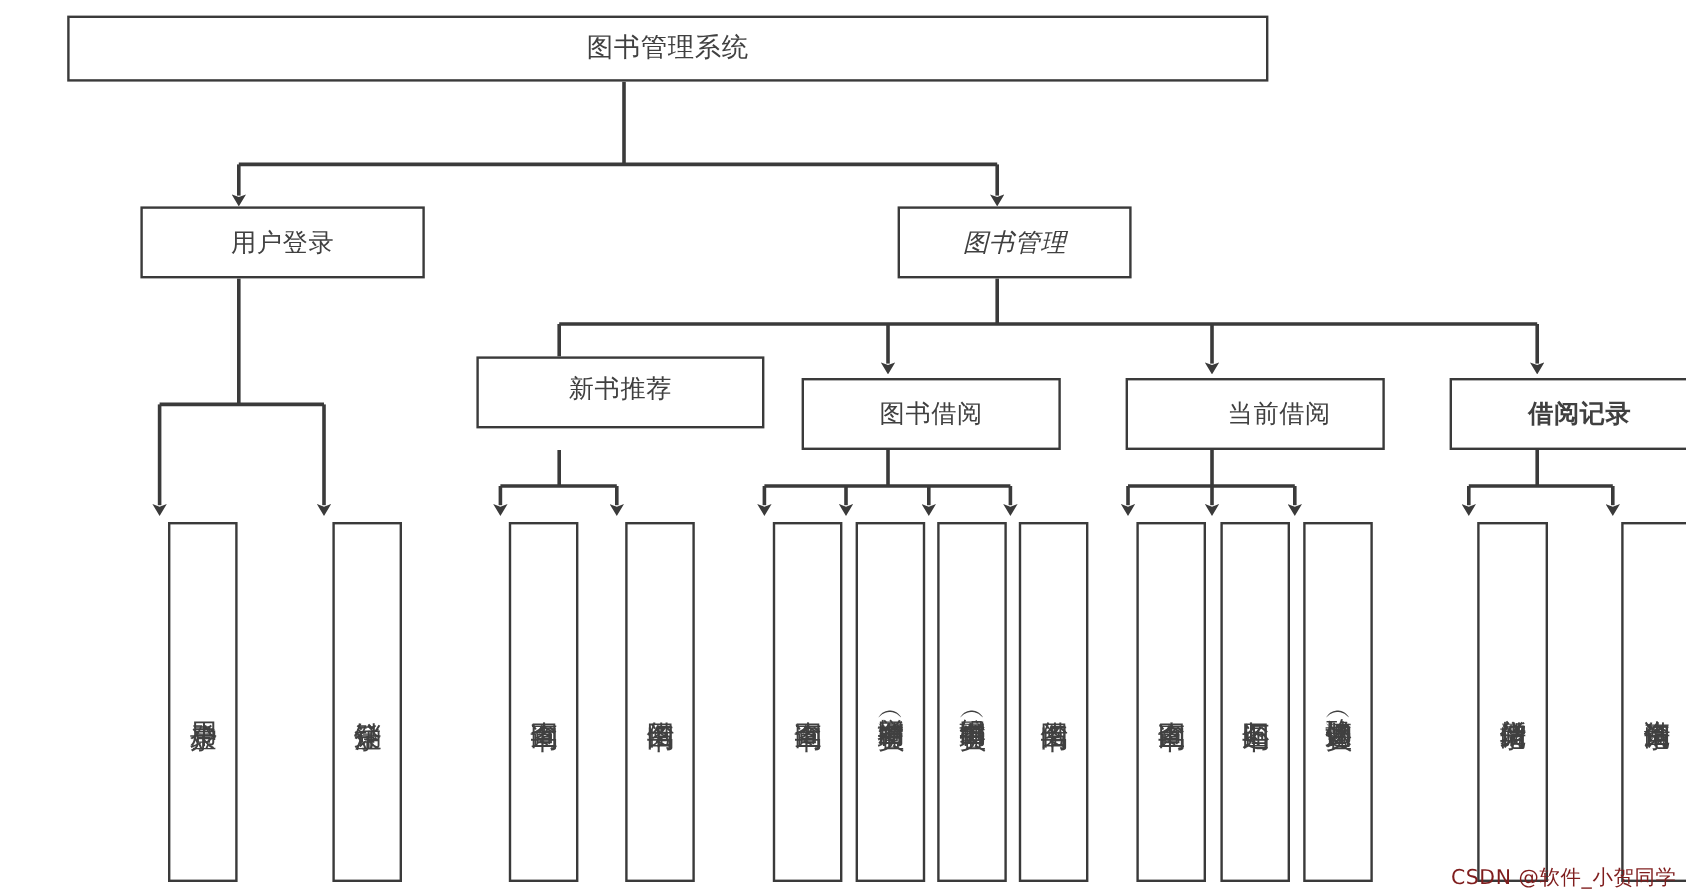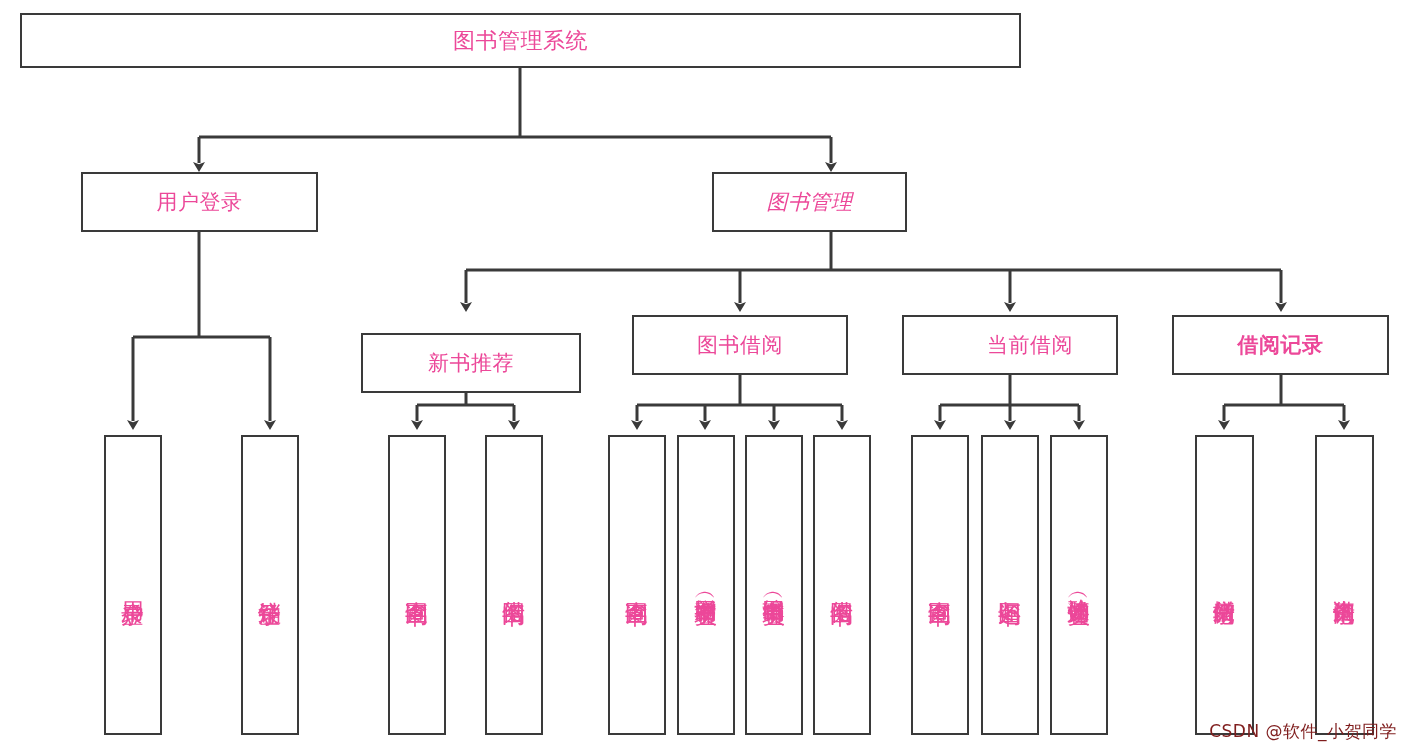--- a/index.html
+++ b/index.html
@@ -27,21 +27,22 @@
     pointer-events: none;
   }
   .node {
     position: absolute;
     box-sizing: border-box;
     background: #ffffff;
     border: 2px solid #3a3a3a;
     display: flex;
     align-items: center;
     justify-content: center;
-    color: #ec4899;
+    color: #404040;
+    margin-left: 36px;
   }
   .node .label {
     display: block;
     text-align: center;
     line-height: 1.18;
     white-space: nowrap;
   }
   
   .node.horiz .label {
     font-size: 21px;
@@ -137,21 +138,21 @@
   </div>
 
   <div class="node horiz" style="left:81px; top:172px; width:237px; height:60px;">
     <span class="label">用户登录</span>
   </div>
 
   <div class="node horiz" style="left:712px; top:172px; width:195px; height:60px;font-style:italic;">
     <span class="label">图书管理</span>
   </div>
 
-  <div class="node horiz" style="left:361px; top:333px; width:220px; height:60px;">
+  <div class="node horiz" style="left:361px; top:297px; width:240px; height:60px;font-family:Liberation Mono, monospace;">
     <span class="label">新书推荐</span>
   </div>
 
   <div class="node horiz" style="left:632px; top:315px; width:216px; height:60px;">
     <span class="label">图书借阅</span>
   </div>
 
   <div class="node horiz" style="left:902px; top:315px; width:216px; height:60px;padding-left:40px;">
     <span class="label">当前借阅</span>
   </div>

